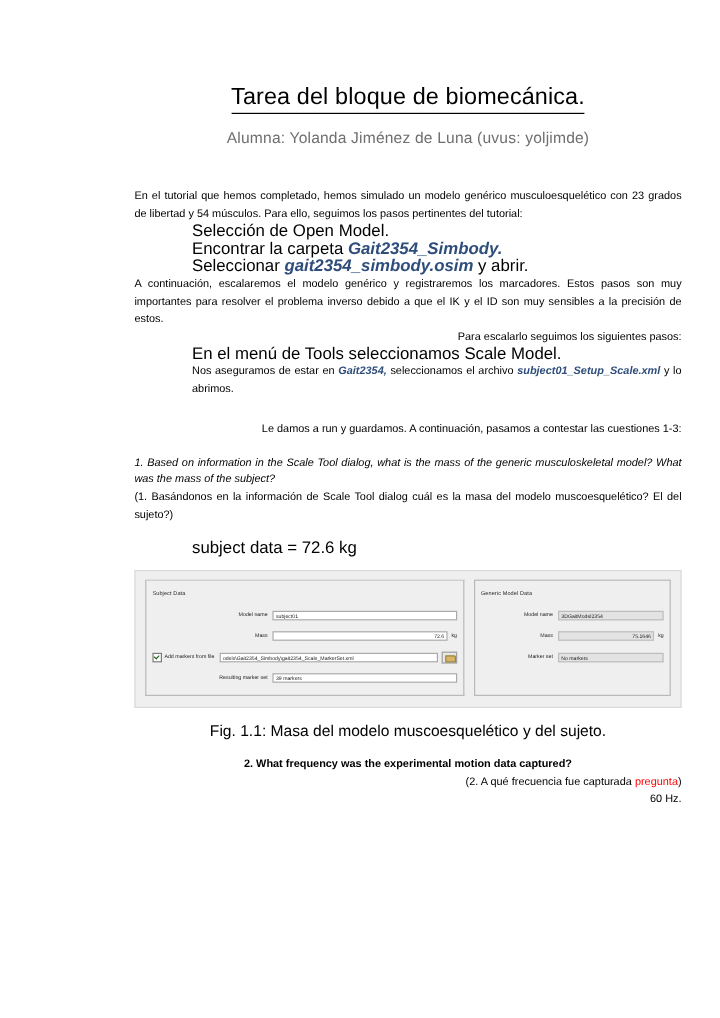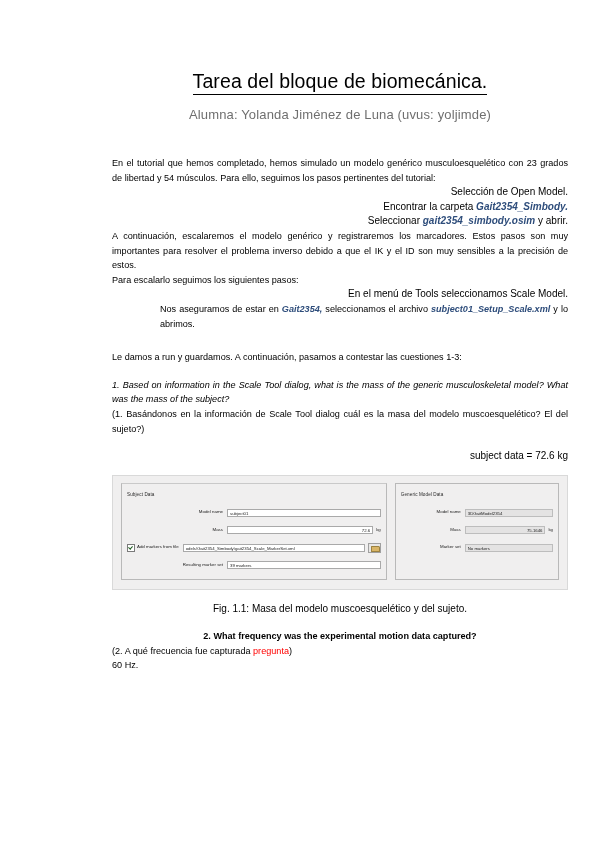--- a/index.html
+++ b/index.html
@@ -54,36 +54,36 @@
     line-height: 14.6px;
   }
   p.para {
     margin: 0;
     text-align: justify;
     font-size: 9.1px;
     line-height: 14.6px;
   }
   p.plain {
     margin: 0;
-    text-align: left;
+    text-align: right;
     font-size: 9.1px;
     line-height: 14.6px;
   }
   .indent {
     margin: 0;
     padding-left: 48px;
     text-align: justify;
     font-size: 9.1px;
     line-height: 14.6px;
   }
   .indent-left {
     margin: 0;
     padding-left: 48px;
-    text-align: right;
-    font-size: 10px;
+    text-align: left;
+    font-size: 14px;
     line-height: 14.6px;
   }
   .blue {
     color: #2e4d7b;
     font-weight: bold;
     font-style: italic;
   }
   .red {
     color: #ff0000;
   }
@@ -229,21 +229,21 @@
     top: 2.4px;
     width: 7px;
     height: 3.8px;
     background: #d9b566;
     border: 0.5px solid #9c8240;
     border-radius: 0.5px 1.5px 0.5px 0.5px;
   }
 
   .fig-caption {
     text-align: center;
-    font-size: 10px;
+    font-size: 13px;
     margin: 0;
     padding-top: 12px;
     color: #000;
   }
 </style>
 </head>
 <body>
 
 <div class="page">
 

